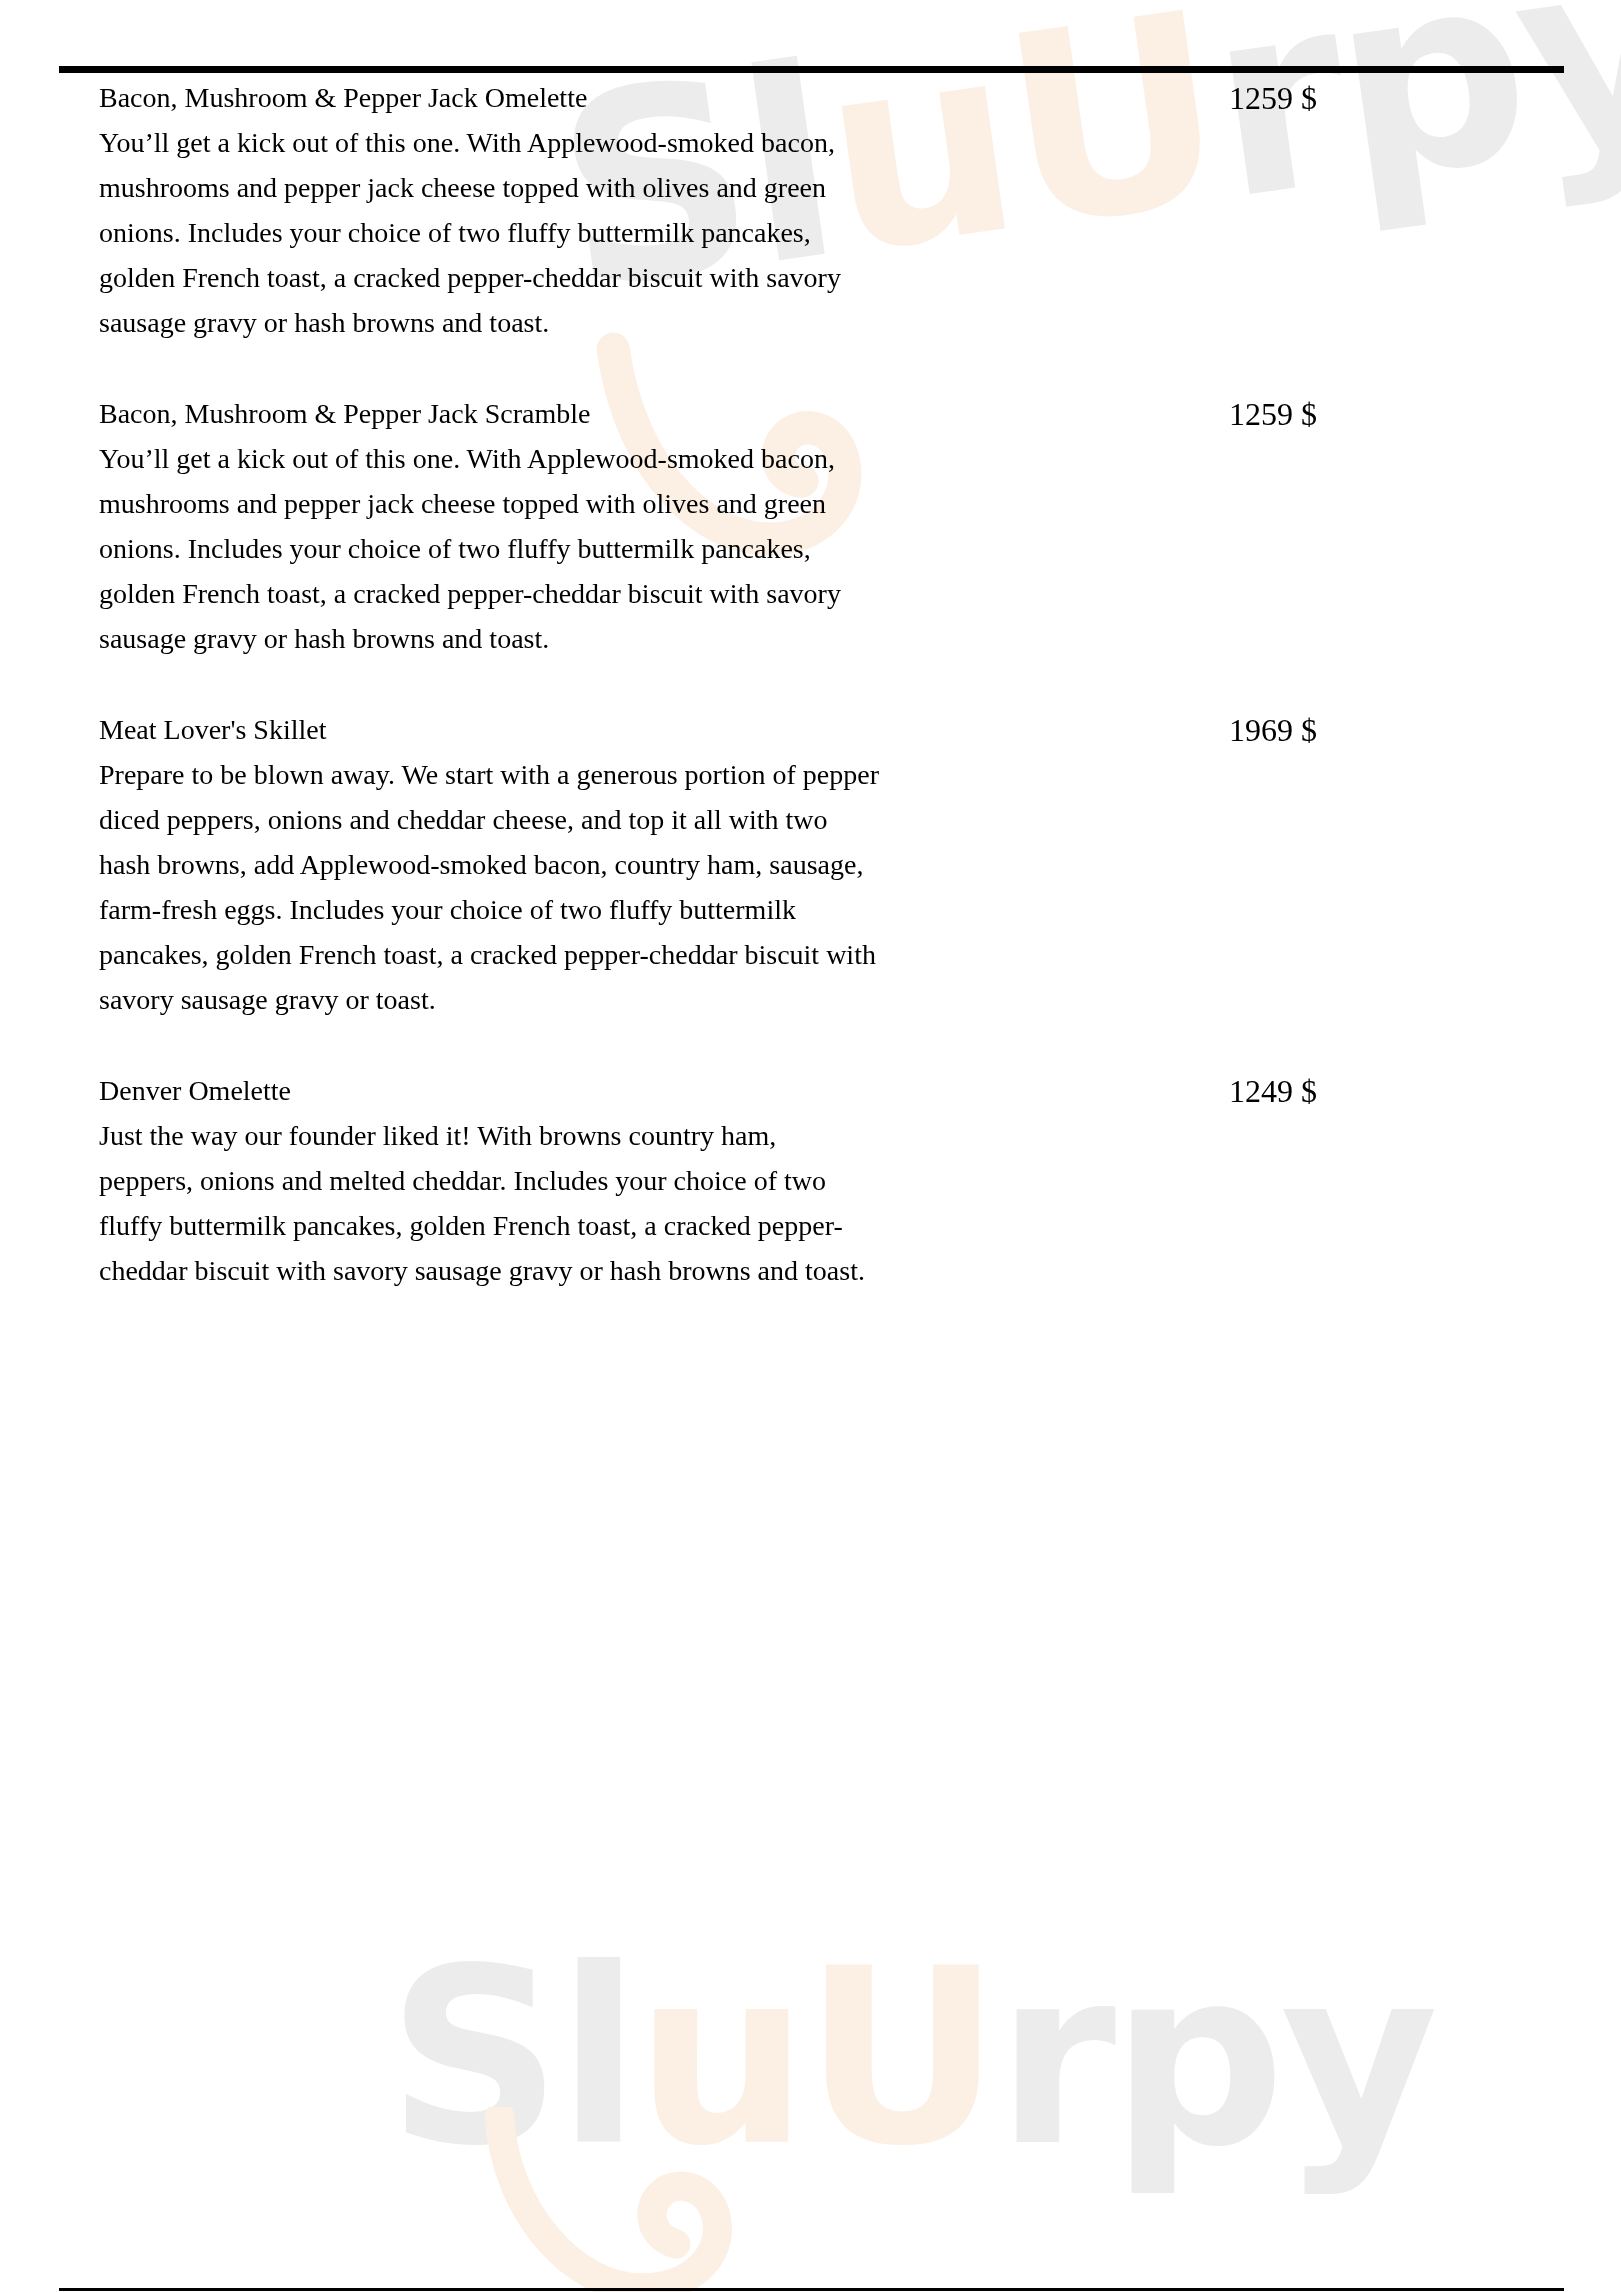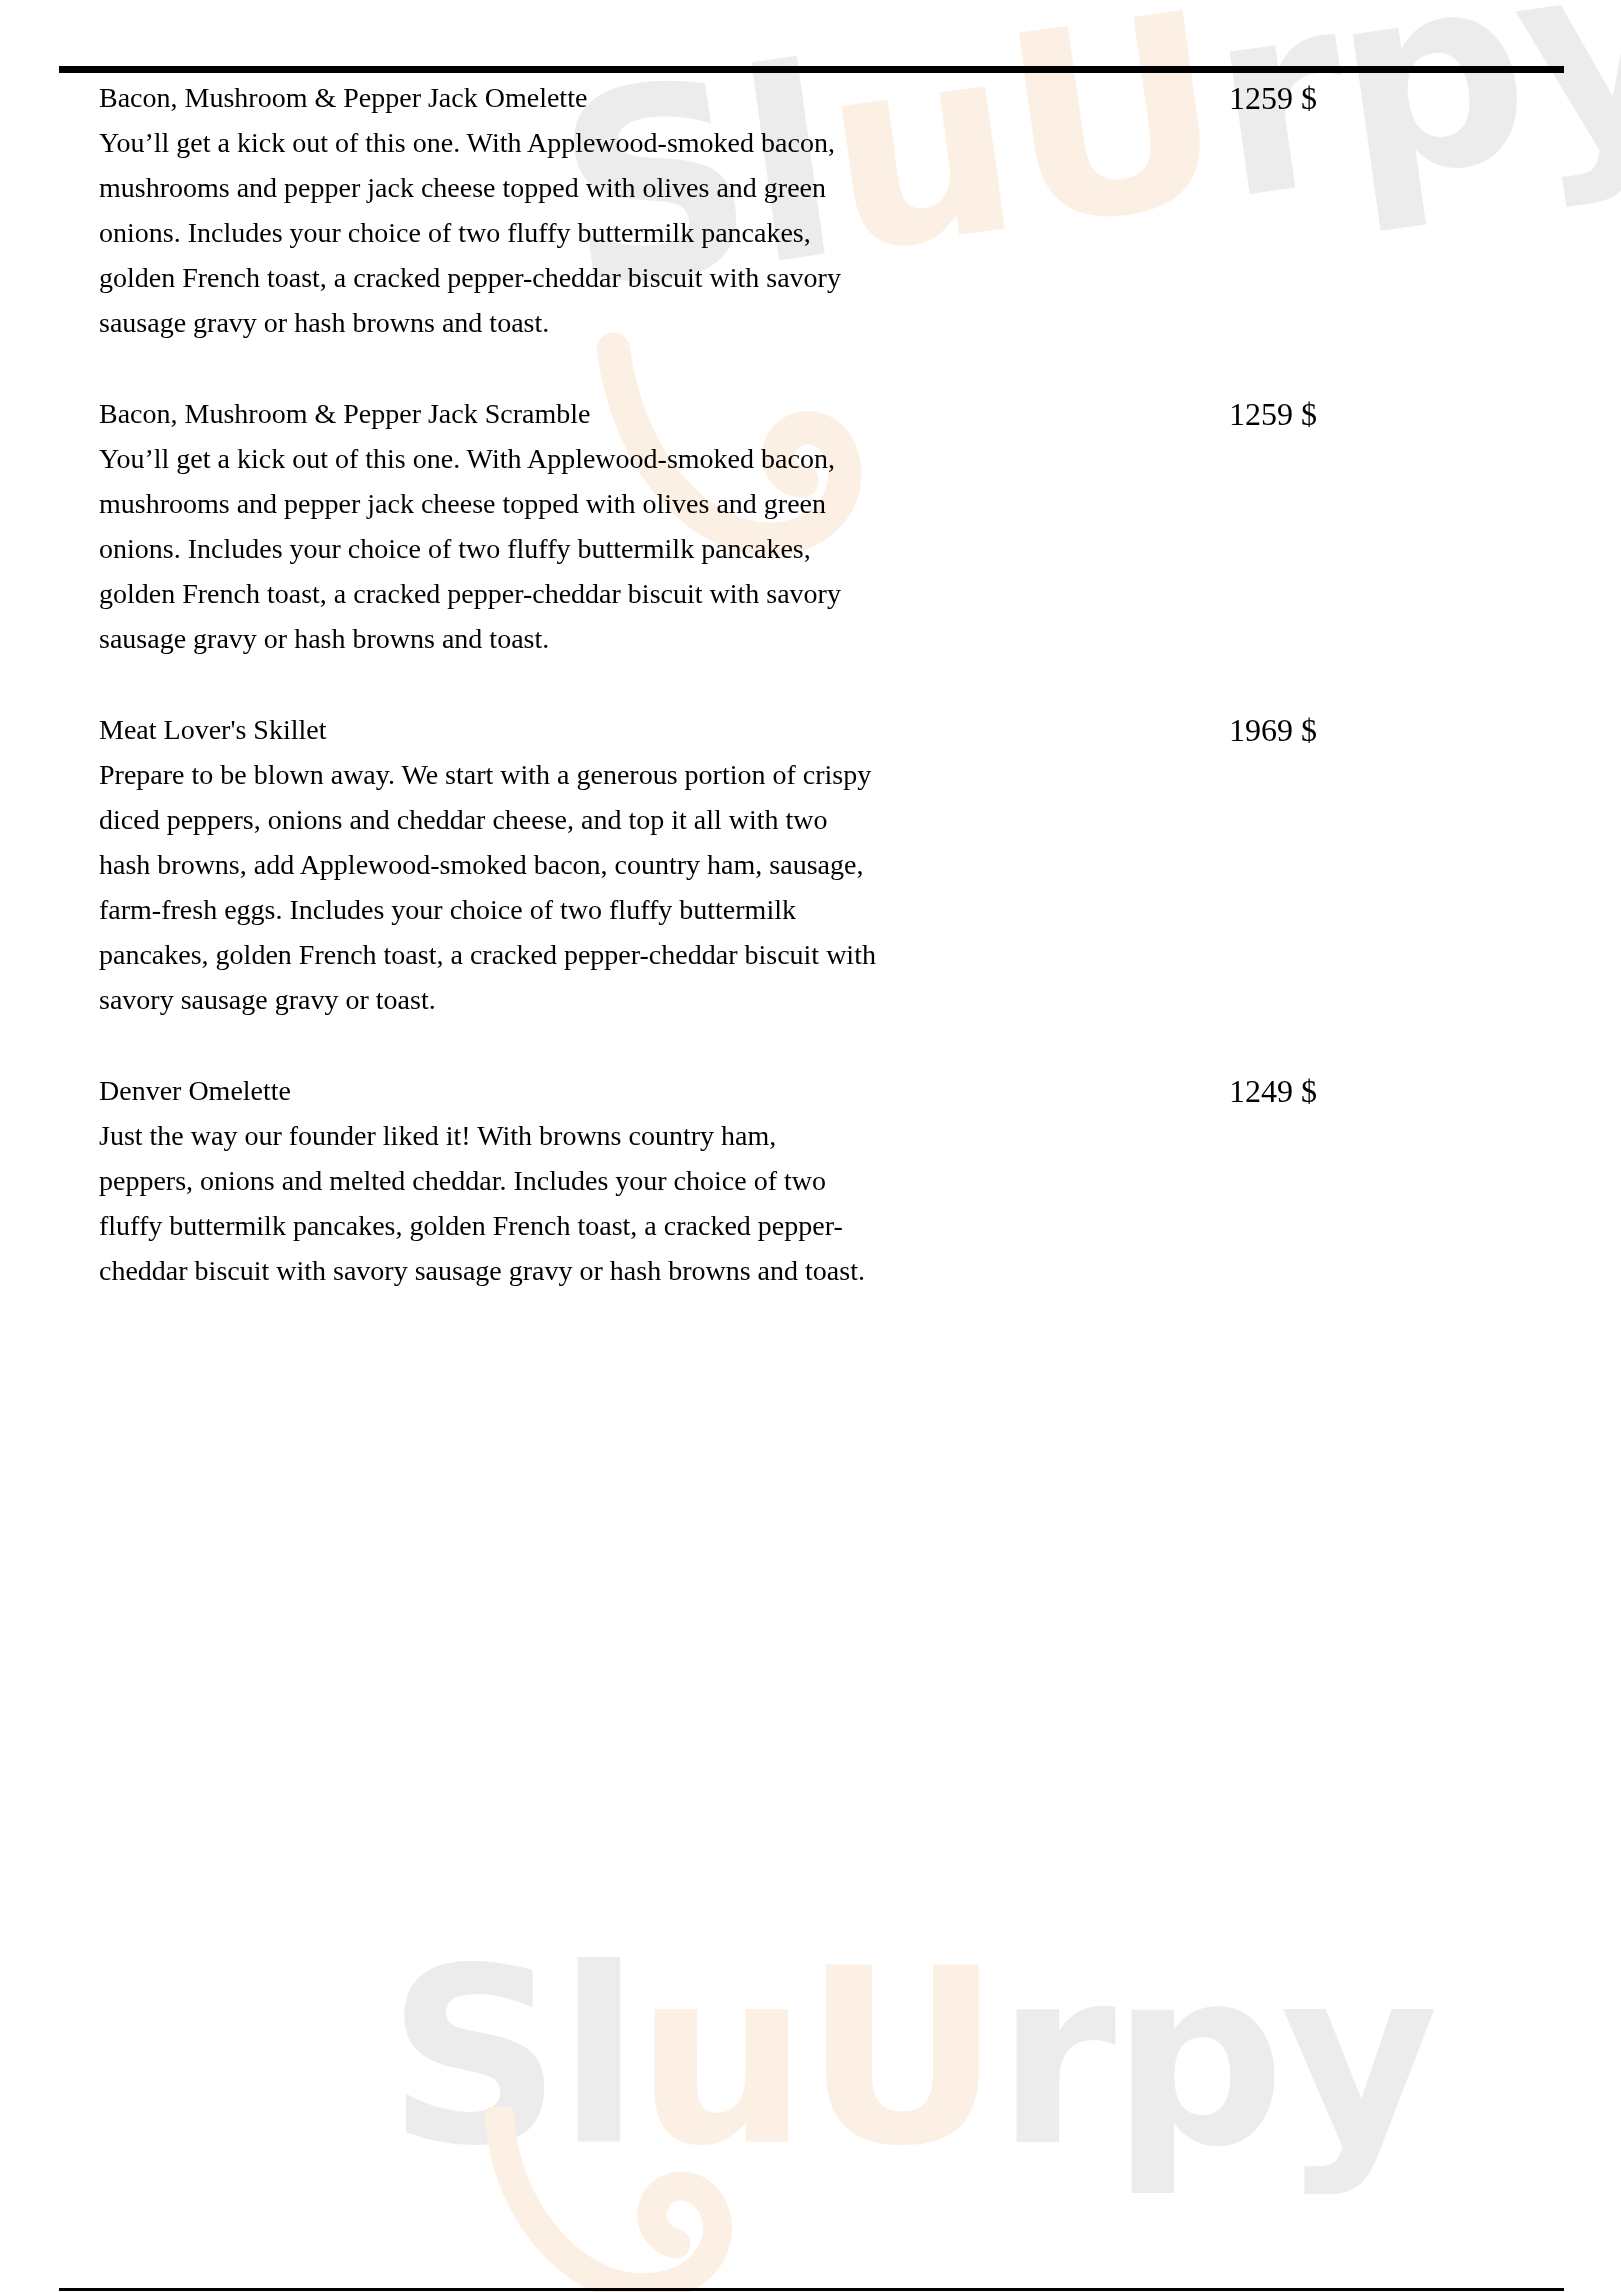--- a/index.html
+++ b/index.html
@@ -177,21 +177,21 @@
           <span class="ln">sausage gravy or hash browns and toast.</span>
         </div>
       </div>
       <div class="item-price">1259 $</div>
     </div>
 
     <div class="menu-item">
       <div class="item-text">
         <div class="item-name">Meat Lover's Skillet</div>
         <div class="item-desc">
-          <span class="ln">Prepare to be blown away. We start with a generous portion of crispy</span>
+          <span class="ln">Prepare to be blown away. We start with a generous portion of pepper</span>
           <span class="ln">diced peppers, onions and cheddar cheese, and top it all with two</span>
           <span class="ln">hash browns, add Applewood-smoked bacon, country ham, sausage,</span>
           <span class="ln">farm-fresh eggs. Includes your choice of two fluffy buttermilk</span>
           <span class="ln">pancakes, golden French toast, a cracked pepper-cheddar biscuit with</span>
           <span class="ln">savory sausage gravy or toast.</span>
         </div>
       </div>
       <div class="item-price">1969 $</div>
     </div>
 

